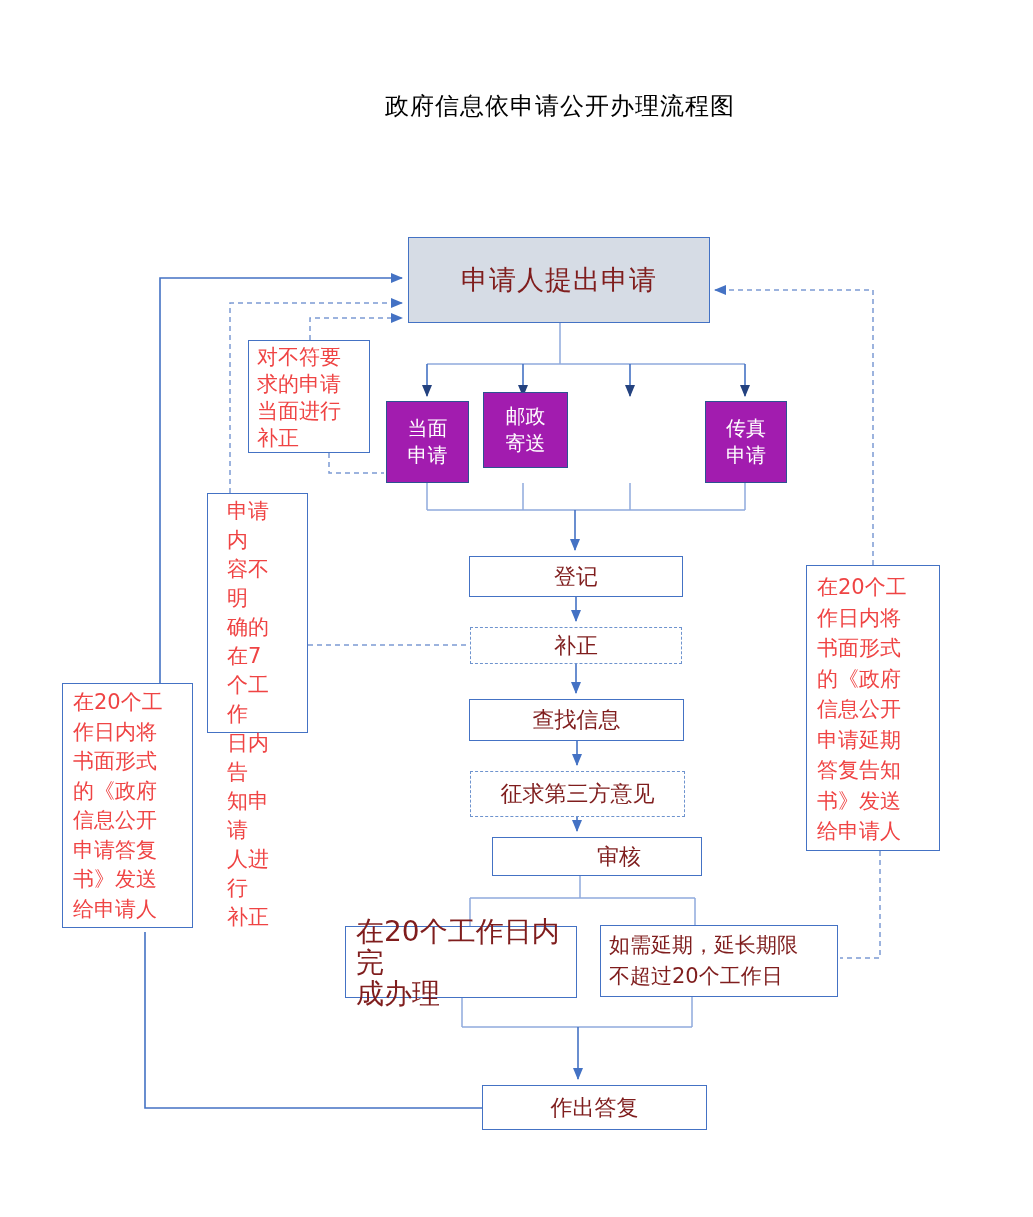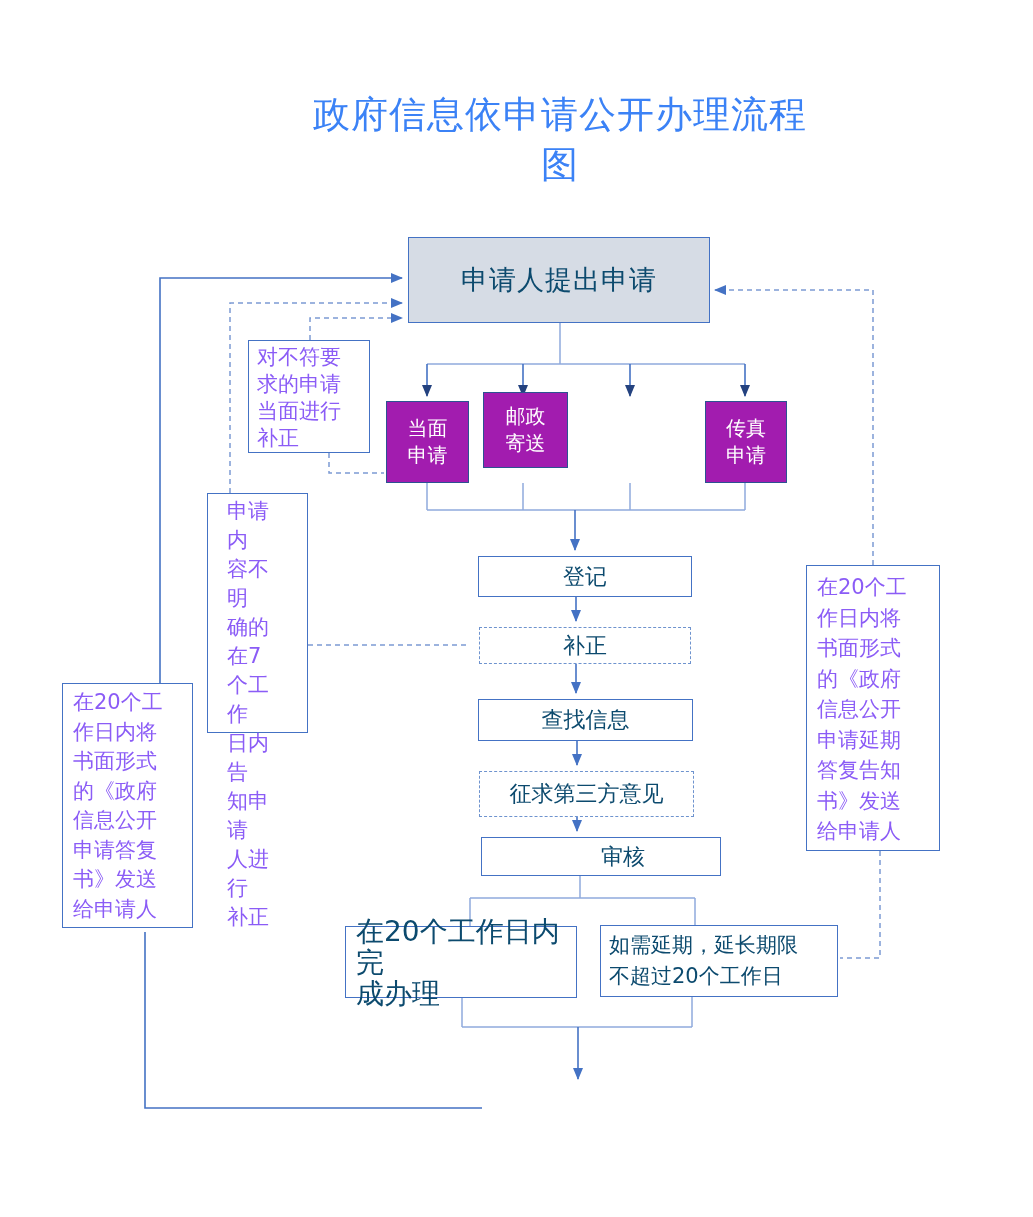--- a/index.html
+++ b/index.html
@@ -6,63 +6,63 @@
   #canvas{
     position:relative;
     width:1033px;height:1217px;
     background:#ffffff;
     font-family:"DejaVu Sans","Liberation Sans",sans-serif;
     overflow:hidden;
   }
   .abs{position:absolute;box-sizing:border-box;}
   #title{
     left:300px;top:90px;width:520px;height:40px;
-    font-size:37px;color:#3b82f6;text-align:center;letter-spacing:1px;
+    font-size:24px;color:#000000;text-align:center;letter-spacing:1px;
   }
   .node{
     border:1.6px solid #4472C4;
     background:#ffffff;
     display:flex;align-items:center;justify-content:center;
-    color:#0c4a6e;
+    color:#7f1d1d;
     text-align:center;
   }
   .node.dashed{border:1.6px dashed #6E93CE;}
   #start-node{
     left:408px;top:237px;width:302px;height:86px;
     background:#D6DCE5;font-size:27px;letter-spacing:1px;
   }
   .channel{
     background:#a21caf;border:1.6px solid #2C5291;
     color:#ffffff;font-size:20px;line-height:27px;
     white-space:pre-line;
   }
   #channel-inperson{left:386px;top:401px;width:83px;height:82px;}
   #channel-postal  {left:483px;top:392px;width:85px;height:76px;}
   #channel-website {left:575px;top:401px;width:110px;height:82px;}
   #channel-fax     {left:705px;top:401px;width:82px;height:82px;}
-  .step{font-size:22px;margin-left:9px;}
+  .step{font-size:22px;}
   #register-node   {left:469px;top:556px;width:214px;height:41px;}
   #supplement-node {left:470px;top:627px;width:212px;height:37px;}
   #search-node     {left:469px;top:699px;width:215px;height:42px;}
   #thirdparty-node {left:470px;top:771px;width:215px;height:46px;}
-  #review-node     {left:472px;top:837px;width:240px;height:39px;padding-left:44px;}
+  #review-node     {left:492px;top:837px;width:210px;height:39px;padding-left:44px;}
   #complete-node{
     left:345px;top:926px;width:232px;height:72px;
     justify-content:flex-start;text-align:left;padding:4px 10px;
     font-size:28px;line-height:31px;white-space:pre-line;
   }
   #extension-node{
     left:600px;top:925px;width:238px;height:72px;
     justify-content:flex-start;text-align:left;padding:14px 8px;
     font-size:21px;line-height:31px;white-space:pre-line;
   }
   #reply-node{left:482px;top:1085px;width:225px;height:45px;font-size:22px;}
   .note{
     border:1.6px solid #4472C4;background:#ffffff;
-    color:#8b5cf6;font-size:21px;white-space:pre-line;
+    color:#ef4444;font-size:21px;white-space:pre-line;
     display:flex;align-items:flex-start;justify-content:flex-start;
     text-align:left;
   }
   #note-onsite   {left:248px;top:340px;width:122px;height:113px;padding:3px 8px;line-height:27px;}
   #note-unclear  {left:207px;top:493px;width:101px;height:240px;padding:3px 19px;line-height:29px;}
   #note-replyletter{left:62px;top:683px;width:131px;height:245px;padding:4px 10px;line-height:29.5px;}
   #note-extletter{left:806px;top:565px;width:134px;height:286px;padding:6px 10px;line-height:30.5px;}
   svg{position:absolute;left:0;top:0;}
 </style>
 </head>
@@ -143,20 +143,21 @@
   <div id="supplement-node" class="abs node step dashed">补正</div>
   <div id="thirdparty-node" class="abs node step dashed">征求第三方意见</div>
   <div id="search-node" class="abs node step">查找信息</div>
   <div id="review-node" class="abs node step">审核</div>
 
   <div id="complete-node" class="abs node">在20个工作日内完
 成办理</div>
   <div id="extension-node" class="abs node">如需延期，延长期限
 不超过20个工作日</div>
 
+  <div id="reply-node" class="abs node">作出答复</div>
 
   <div id="note-onsite" class="abs note">对不符要
 求的申请
 当面进行
 补正</div>
   <div id="note-unclear" class="abs note">申请内
 容不明
 确的在7
 个工作
 日内告

